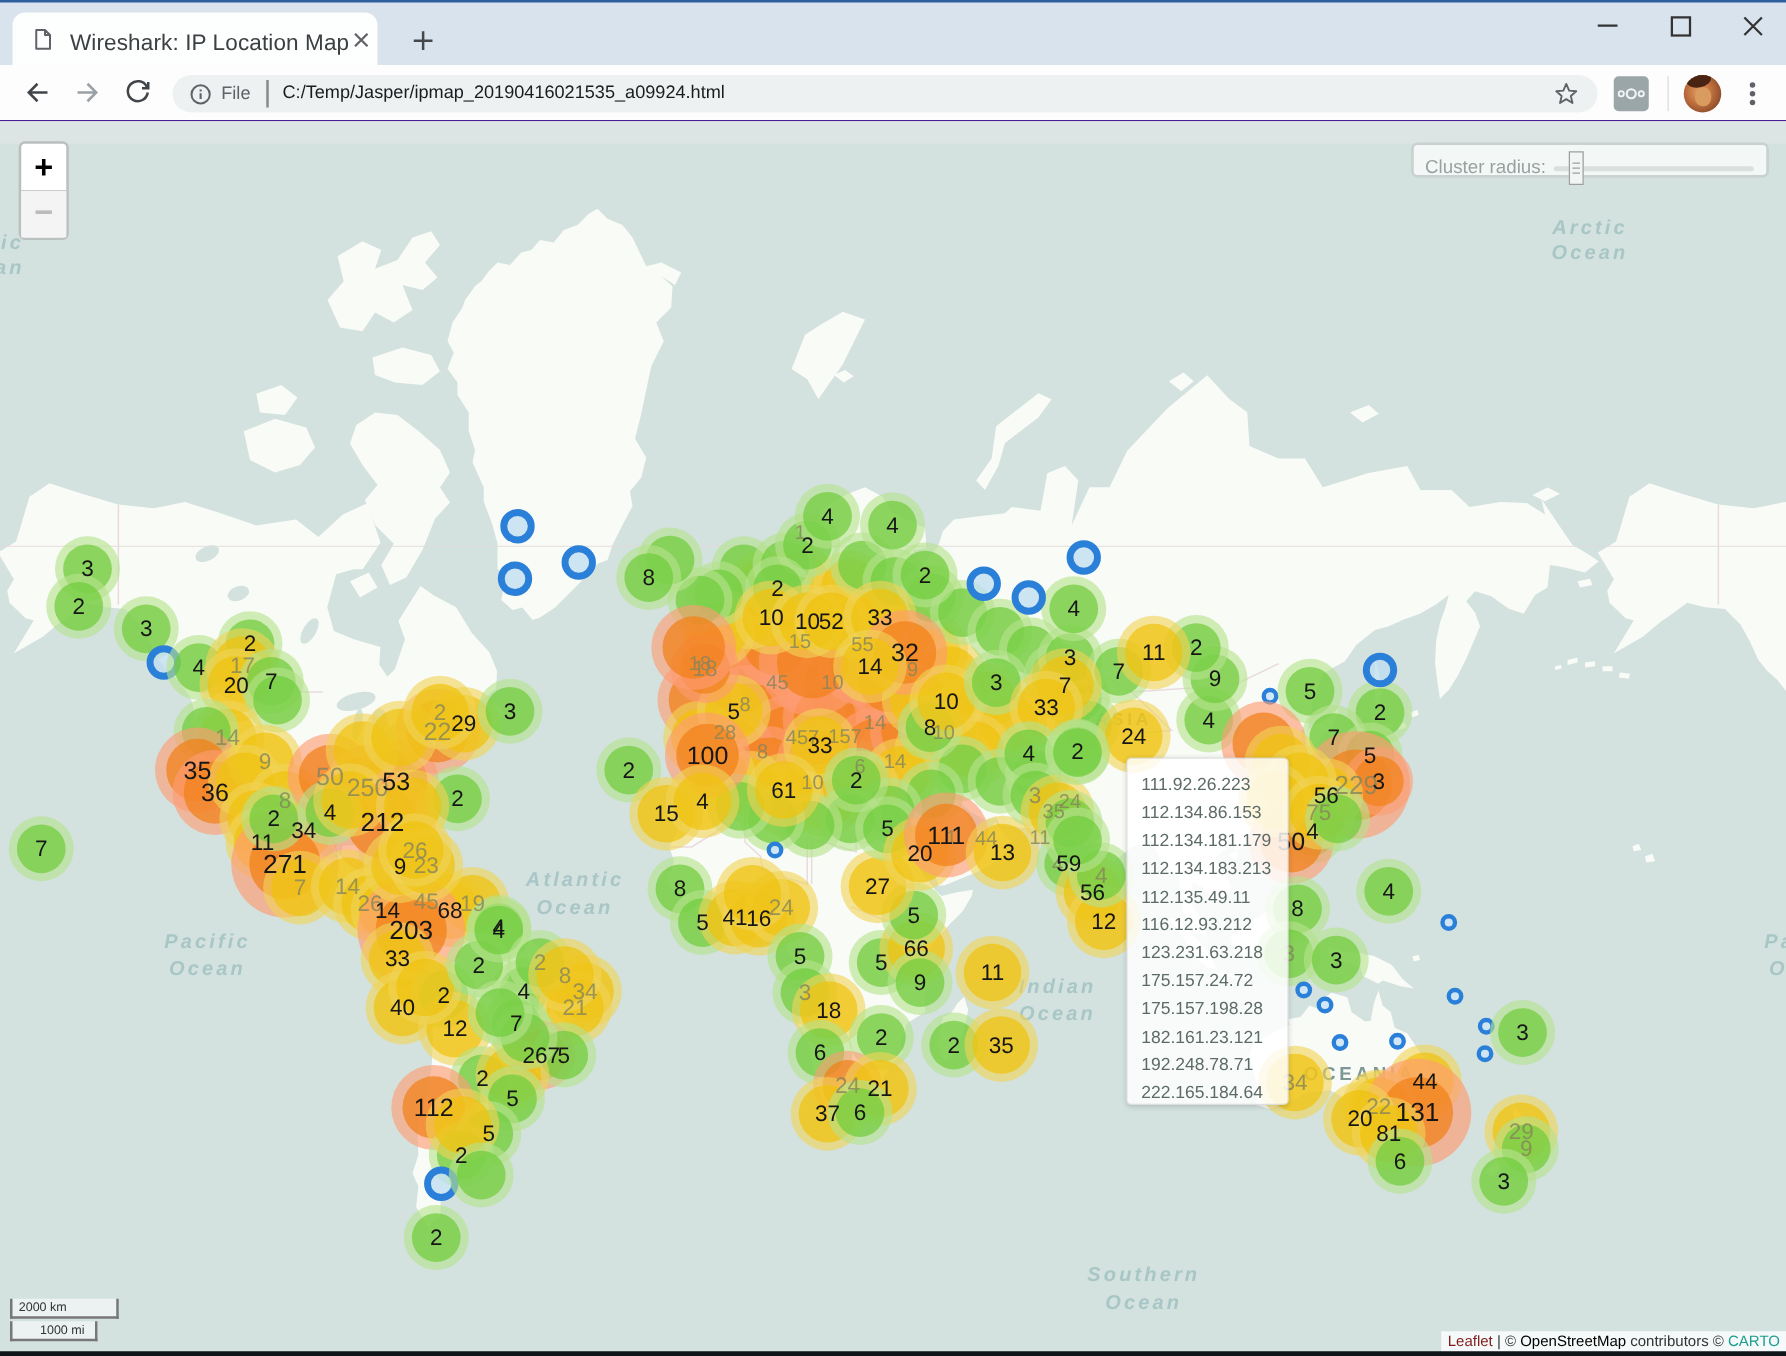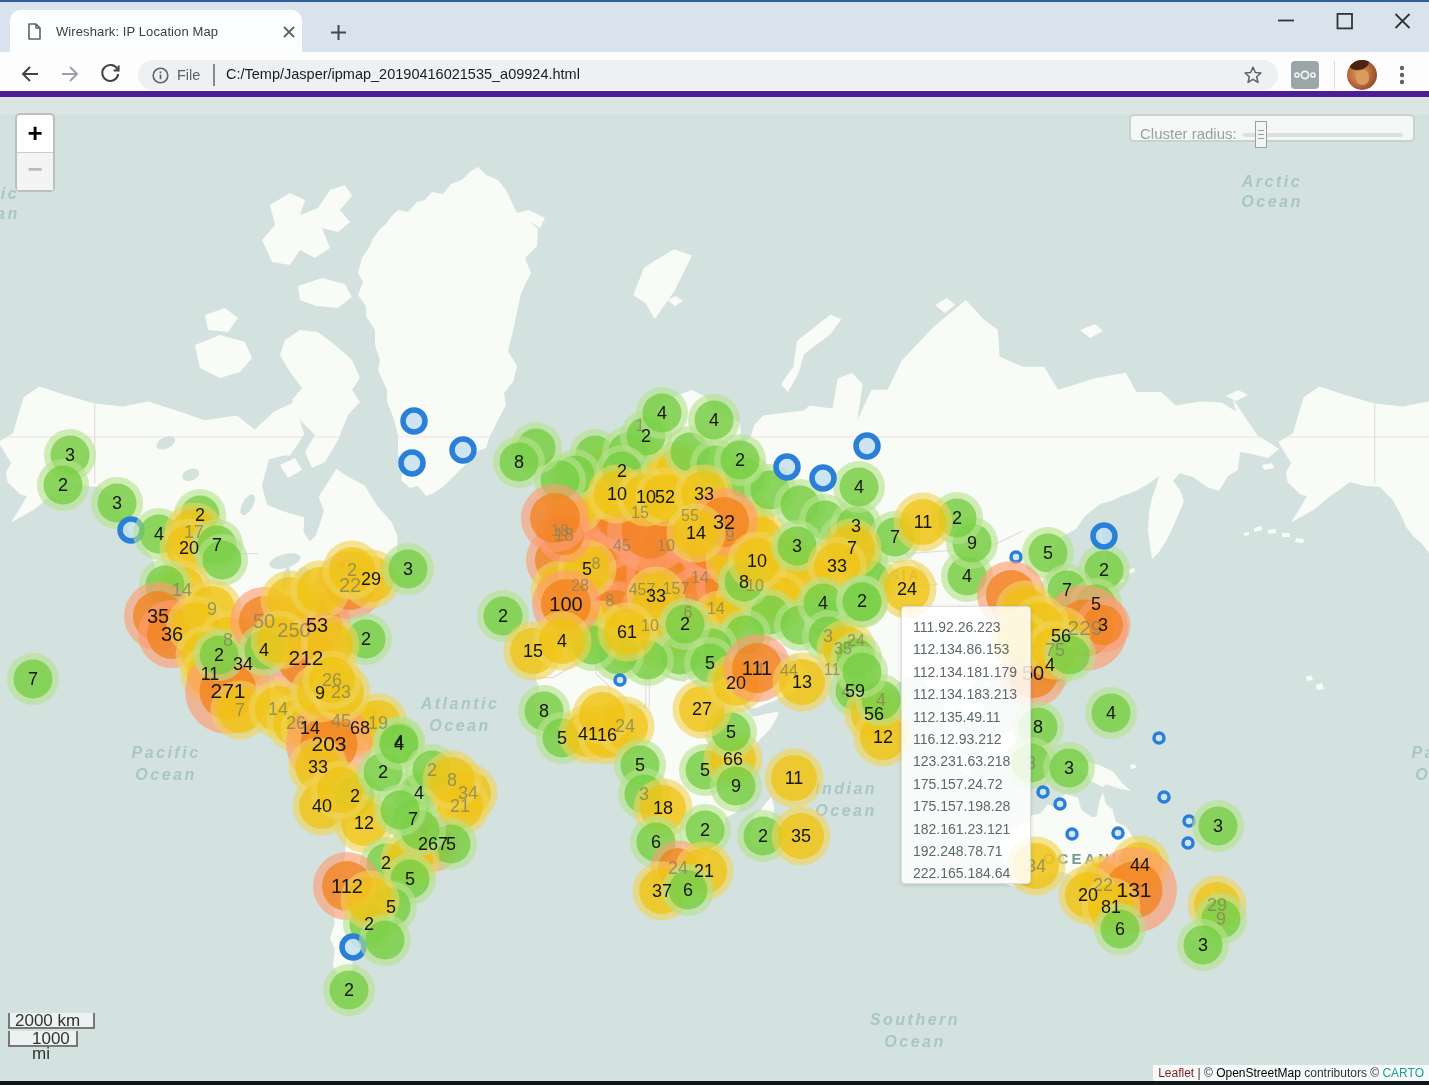--- a/index.html
+++ b/index.html
@@ -4,35 +4,35 @@
 body{width:1429px;height:1085px;overflow:hidden;font-family:"Liberation Sans",sans-serif;position:relative;background:#fff}
 .abs{position:absolute}
 </style></head><body>
 
 <div class="abs" style="left:0;top:0;width:1429px;height:52px;background:#d9e3ed">
  <div class="abs" style="left:0;top:0;width:1429px;height:2px;background:#2f5e9e"></div>
  <div class="abs" style="left:10px;top:10px;width:292px;height:42px;background:#fdfefe;border-radius:10px 10px 0 0"></div>
  <svg class="abs" style="left:27px;top:23px" width="15" height="17" viewBox="0 0 15 17">
       <path d="M2 1 h7 l4 4 v11 h-11 z M9 1 v4 h4" fill="none" stroke="#5f6368" stroke-width="1.6" stroke-linejoin="round"></path>
     </svg>
- <div class="abs" style="left:56px;top:24px;font-size:13px;color:#3c4043;letter-spacing:.1px">Wireshark: IP Location Map</div>
+ <div class="abs" style="left:56px;top:24px;font-size:18px;color:#3c4043;letter-spacing:.1px">Wireshark: IP Location Map</div>
  <svg class="abs" style="left:282px;top:25px" width="14" height="14">
       <path d="M2 2 L12 12 M12 2 L2 12" stroke="#5f6368" stroke-width="1.8"></path>
     </svg>
  <svg class="abs" style="left:330px;top:24px" width="17" height="17">
       <path d="M8.5 1 V16 M1 8.5 H16" stroke="#44474c" stroke-width="2"></path>
     </svg>
  <svg class="abs" style="left:1278px;top:12px" width="135" height="18">
       <path d="M0 8.5 H16" stroke="#333" stroke-width="1.8"></path>
       <rect x="59.5" y="1.9" width="14.5" height="14.5" fill="none" stroke="#333" stroke-width="1.8"></rect>
       <path d="M117.5 2 L131.5 16 M131.5 2 L117.5 16" stroke="#333" stroke-width="1.8"></path>
     </svg>
 </div>
 
-<div class="abs" style="left:0;top:52px;width:1429px;height:45px;background:#fdfdfe;border-bottom:6px solid #4c1d95">
+<div class="abs" style="left:0;top:52px;width:1429px;height:45px;background:#fdfdfe;border-bottom:1px solid #4c1d95">
  <svg class="abs" style="left:20px;top:9px" width="110" height="26">
   <path d="M18 13 H3 M10 6 L3 13 L10 20" stroke="#414549" stroke-width="2" fill="none"></path>
   <path d="M42 13 H57 M50 6 L57 13 L50 20" stroke="#9aa0a6" stroke-width="2" fill="none"></path>
   <path d="M97.5 8.5 a8 8 0 1 0 0.7 4.5" stroke="#414549" stroke-width="2" fill="none"></path>
       <path d="M98.6 4.5 v5 h-5" stroke="#414549" stroke-width="2" fill="none"></path>
  </svg>
  <div class="abs" style="left:138px;top:8px;width:1140px;height:30px;background:#eef1f2;border-radius:15px"></div>
  <svg class="abs" style="left:152px;top:15px" width="17" height="17">
       <circle cx="8.5" cy="8.5" r="7.3" fill="none" stroke="#5f6368" stroke-width="1.6"></circle>
       <path d="M8.5 7.5 V12.2 M8.5 4.6 V6.2" stroke="#5f6368" stroke-width="1.7"></path>
@@ -871,21 +871,21 @@
       <div style="height:22.4px;line-height:22.4px">112.135.49.11</div>
       <div style="height:22.4px;line-height:22.4px">116.12.93.212</div>
       <div style="height:22.4px;line-height:22.4px">123.231.63.218</div>
       <div style="height:22.4px;line-height:22.4px">175.157.24.72</div>
       <div style="height:22.4px;line-height:22.4px">175.157.198.28</div>
       <div style="height:22.4px;line-height:22.4px">182.161.23.121</div>
       <div style="height:22.4px;line-height:22.4px">192.248.78.71</div>
       <div style="height:22.4px;line-height:22.4px">222.165.184.64</div>
  </div>
 
- <div class="abs" style="left:8px;top:916px;font-size:17px;color:#333">
+ <div class="abs" style="left:8px;top:942px;font-size:10px;color:#333">
   <div style="width:87px;height:16px;line-height:15px;padding-left:5px;background:rgba(255,255,255,.55);border:2px solid #777;border-top:none">2000 km</div>
   <div style="width:70px;height:16px;line-height:15px;padding-left:22px;background:rgba(255,255,255,.55);border:2px solid #777;border-top:none;margin-top:2px">1000 mi</div>
  </div>
 
  <div class="abs" style="right:0;top:968px;height:17px;line-height:17px;background:rgba(255,255,255,.8);font-size:12px;color:#333;padding:0 5px">
   <span style="color:#7f1d1d">Leaflet</span> | © <span style="color:#000000">OpenStreetMap</span> contributors © <span style="color:#1c9e8e">CARTO</span>
  </div>
 </div>
 <div class="abs" style="left:0;top:1081px;width:1429px;height:4px;background:#10151a"></div>
 </body></html>

